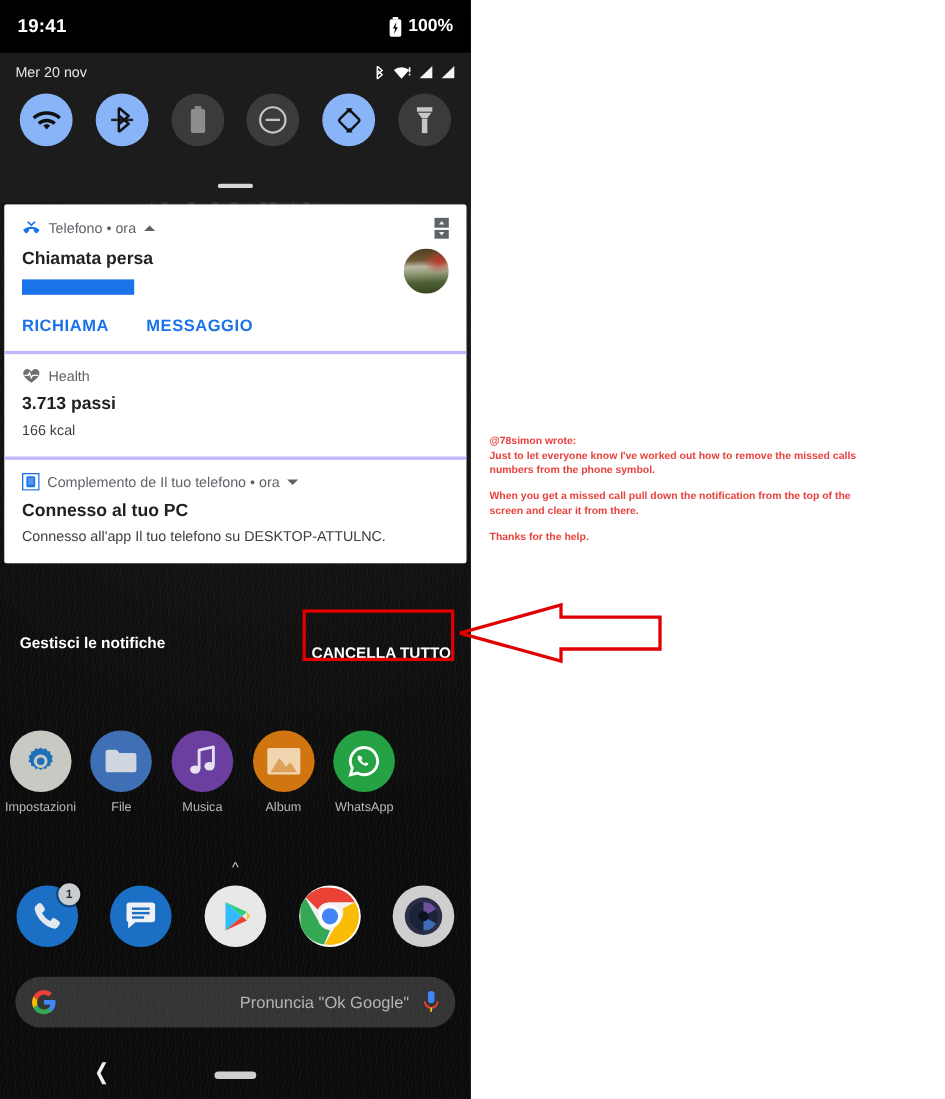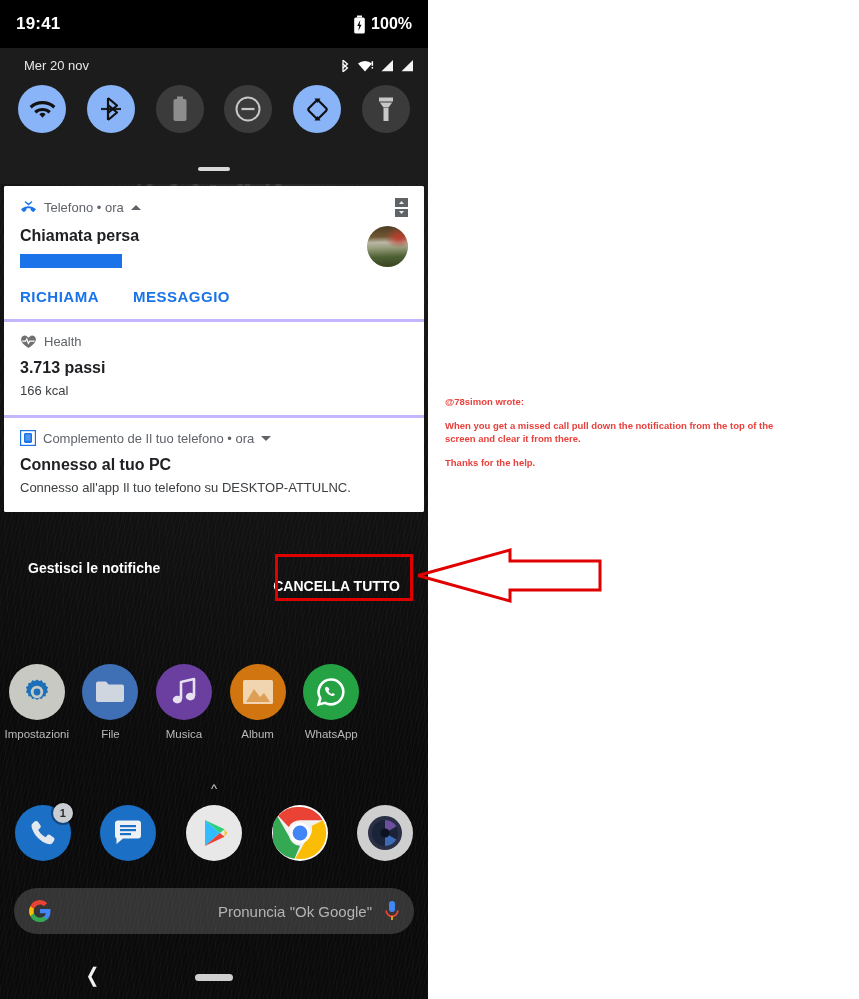--- a/index.html
+++ b/index.html
@@ -42,21 +42,21 @@
   .sb-right{display:flex;align-items:center;gap:5px;}
   .sb-batt-text{color:#fff;font-size:16px;font-weight:bold;}
 
   
   .qs{
     position:absolute;left:0;top:48px;width:428px;height:136px;
     background:#1c1c1c;
   }
   .qs-header{
     display:flex;align-items:center;justify-content:space-between;
-    padding:10px 14px 0 24px;
+    padding:10px 14px 0 14px;
   }
   .qs-date{color:#e6e6e6;font-size:13px;}
   .qs-icons{display:flex;align-items:center;gap:7px;}
 
   .qs-tiles{
     display:flex;align-items:center;justify-content:space-between;
     padding:12px 18px 0 18px;
   }
   .tile{
     width:48px;height:48px;border-radius:50%;
@@ -107,22 +107,22 @@
   .act{color:#1a73e8;font-size:15px;font-weight:bold;letter-spacing:.5px;}
 
   .snooze-ic{width:13px;height:19px;display:flex;flex-direction:column;gap:2px;}
   .snooze-ic div{
     flex:1;background:#5f6368;display:flex;align-items:center;justify-content:center;
   }
 
   
   .shade-footer{
     position:absolute;left:0;top:560px;width:428px;height:48px;
-    display:flex;align-items:flex-start;justify-content:space-between;
-    padding:0 28px;box-sizing:border-box;
+    display:flex;align-items:center;justify-content:space-between;
+    padding:0 18px;box-sizing:border-box;
   }
   .footer-txt{color:#ffffff;font-size:14px;font-weight:bold;}
   #clear-all{position:relative;margin-top:18px;}
 
   
   .apps-row{
     position:absolute;left:0;width:368px;
     display:flex;justify-content:space-around;align-items:flex-start;
   }
   .apps-row.r1{top:664px;}
@@ -482,20 +482,21 @@
 
   <div class="navbar">
     <div class="nav-back">❮</div>
     <div class="nav-pill"></div>
   </div>
 
 </div>
 
 <div class="ann-text">
   <p>@78simon wrote:</p>
+  <p>Just to let everyone know I've worked out how to remove the missed calls numbers from the phone symbol.</p>
   <div class="gap"></div>
   <p>When you get a missed call pull down the notification from the top of the screen and clear it from there.</p>
   <div class="gap"></div>
   <p>Thanks for the help.</p>
 </div>
 
 <div class="hl-box"></div>
 
 <svg class="arrow-svg" width="200" height="65" viewBox="0 0 200 65">
   <polyline points="8,32.5 100,7 100,18 190,18 190,47 100,47 100,58 8,32.5" fill="none" stroke="#e00000" stroke-width="3" stroke-linejoin="miter"></polyline>

